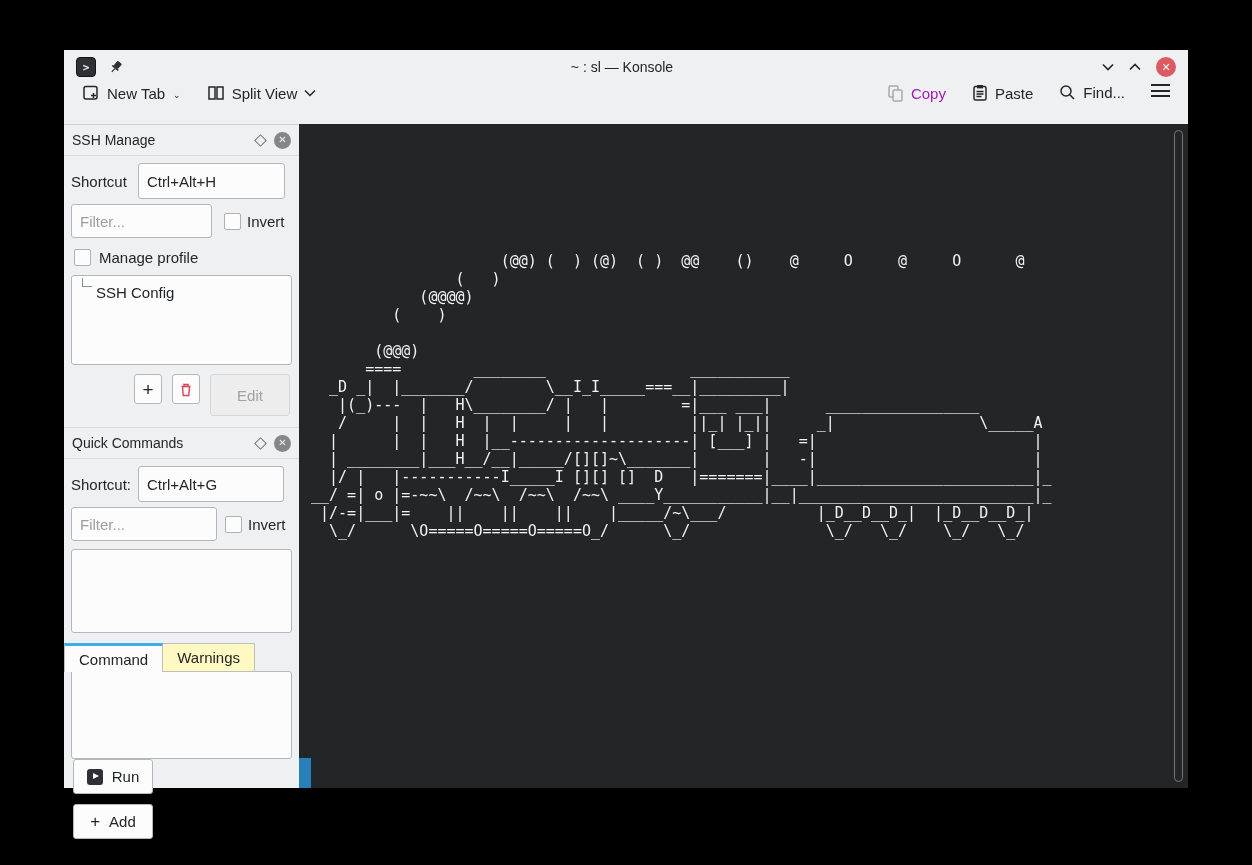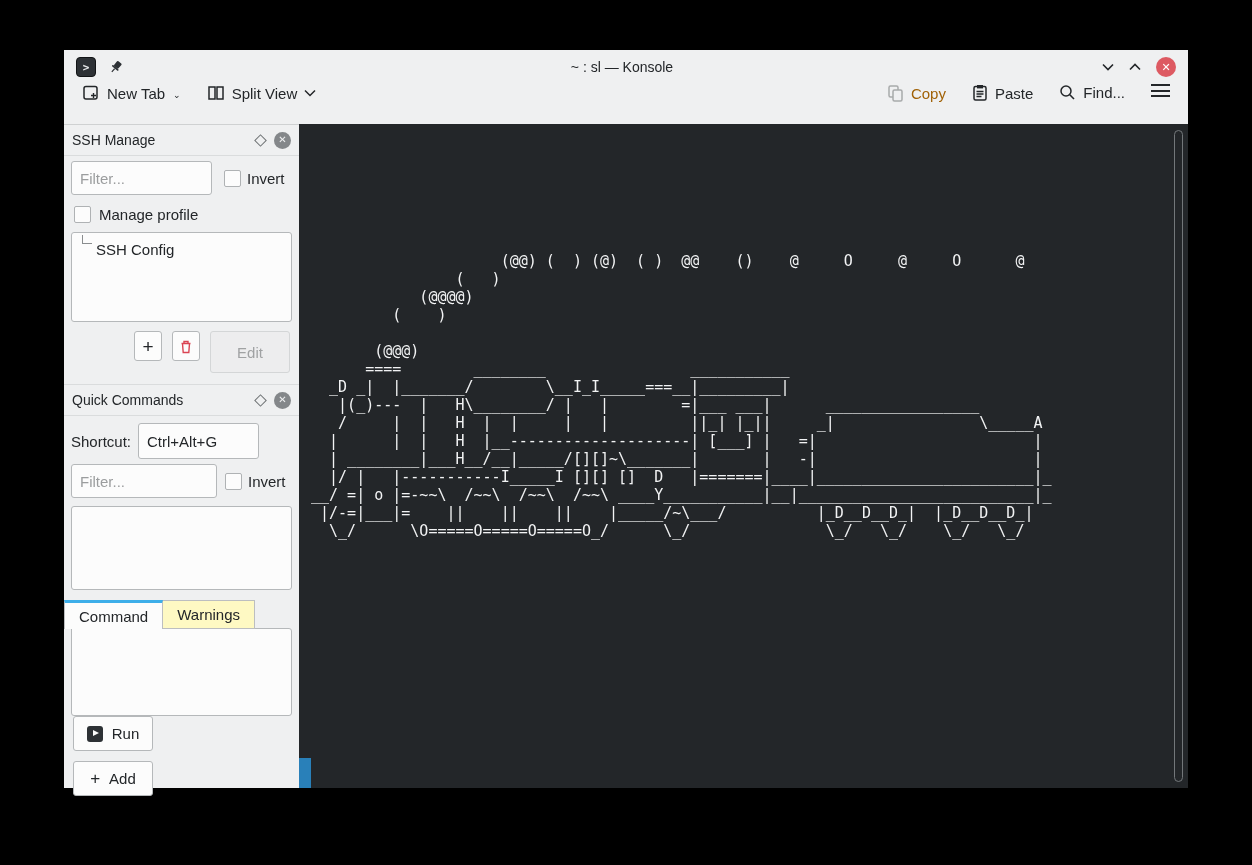--- a/index.html
+++ b/index.html
@@ -18,21 +18,21 @@
   .win-controls { margin-left:auto; display:flex; align-items:center; gap:15px; z-index:2; }
   .chev { width:12px; height:8px; display:block; }
   .close-btn { width:20px; height:20px; border-radius:50%; background:#dd5a62; color:#fff;
                display:flex; align-items:center; justify-content:center; font-size:11px; line-height:1; }
 
   
   .toolbar { height:40px; display:flex; align-items:flex-start; padding:0 18px; gap:26px; font-size:15px; color:#232629; }
   .tool { display:flex; align-items:center; gap:7px; }
   .tool.right-group { margin-left:auto; }
   .tool .lbl { white-space:nowrap; }
-  .disabled { color:#a16207; }
+  .disabled { color:#a21caf; }
   .mini-caret { font-size:9px; color:#232629; align-self:flex-end; margin-left:1px; margin-bottom:2px; }
   .burger { width:19px; height:13px; border-top:2px solid #232629; border-bottom:2px solid #232629; position:relative; }
   .burger:before { content:""; position:absolute; left:0; right:0; top:3.5px; height:2px; background:#232629; }
 
   
   .content { display:flex; height:664px; }
   .sidebar { width:235px; background:#eff0f1; font-size:14px; color:#232629; position:relative; }
   .panel-header { height:32px; display:flex; align-items:center; padding:0 8px;
                   border-top:1px solid #dadcdd; border-bottom:1px solid #dadcdd; }
   .panel-header .ph-title { font-size:14px; }
@@ -170,20 +170,24 @@
     <div class="sidebar">
 
       <div class="panel-header" style="border-top-color:#cfd1d2;">
         <span class="ph-title">SSH Manage</span>
         <span class="ph-icons">
           <span class="diamond"></span>
           <span class="circle-x">✕</span>
         </span>
       </div>
 
+      <div class="row" style="margin-top:7px;">
+        <span style="font-size:15px;">Shortcut</span>
+        <input class="field" style="margin-left: 11px; width: 147px;" readonly="" value="Ctrl+Alt+H">
+      </div>
 
       <div class="row" style="margin-top:5px;">
         <input class="field" style="width: 141px; height: 34px;" placeholder="Filter...">
         <span class="cb" style="margin-left:12px;"></span>
         <span style="margin-left:6px; font-size:15px;">Invert</span>
       </div>
 
       <div class="row" style="margin-top:11px; padding-left:10px;">
         <span class="cb"></span>
         <span style="margin-left:8px; font-size:15px;">Manage profile</span>
@@ -213,21 +217,21 @@
       <div class="panel-header" style="margin-top:11px;">
         <span class="ph-title">Quick Commands</span>
         <span class="ph-icons">
           <span class="diamond"></span>
           <span class="circle-x">✕</span>
         </span>
       </div>
 
       <div class="row" style="margin-top:7px;">
         <span style="font-size:15px;">Shortcut:</span>
-        <input class="field" style="margin-left: 7px; width: 121px;" readonly="" value="Ctrl+Alt+G">
+        <input class="field" style="margin-left: 7px; width: 146px;" readonly="" value="Ctrl+Alt+G">
       </div>
 
       <div class="row" style="margin-top:5px;">
         <input class="field" style="width: 146px; height: 34px;" placeholder="Filter...">
         <span class="cb" style="margin-left:8px;"></span>
         <span style="margin-left:6px; font-size:15px;">Invert</span>
       </div>
 
       <div class="listbox" style="margin-top:8px; height:84px;"></div>
 

